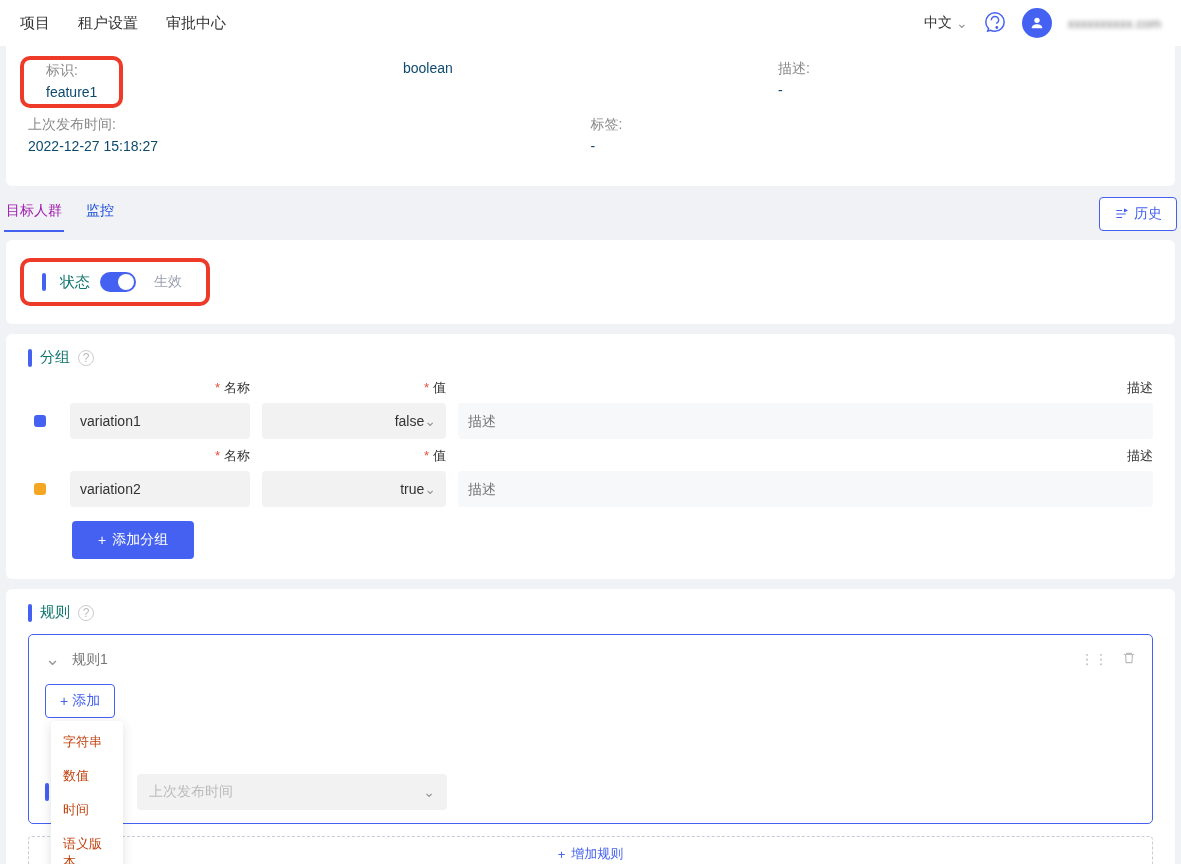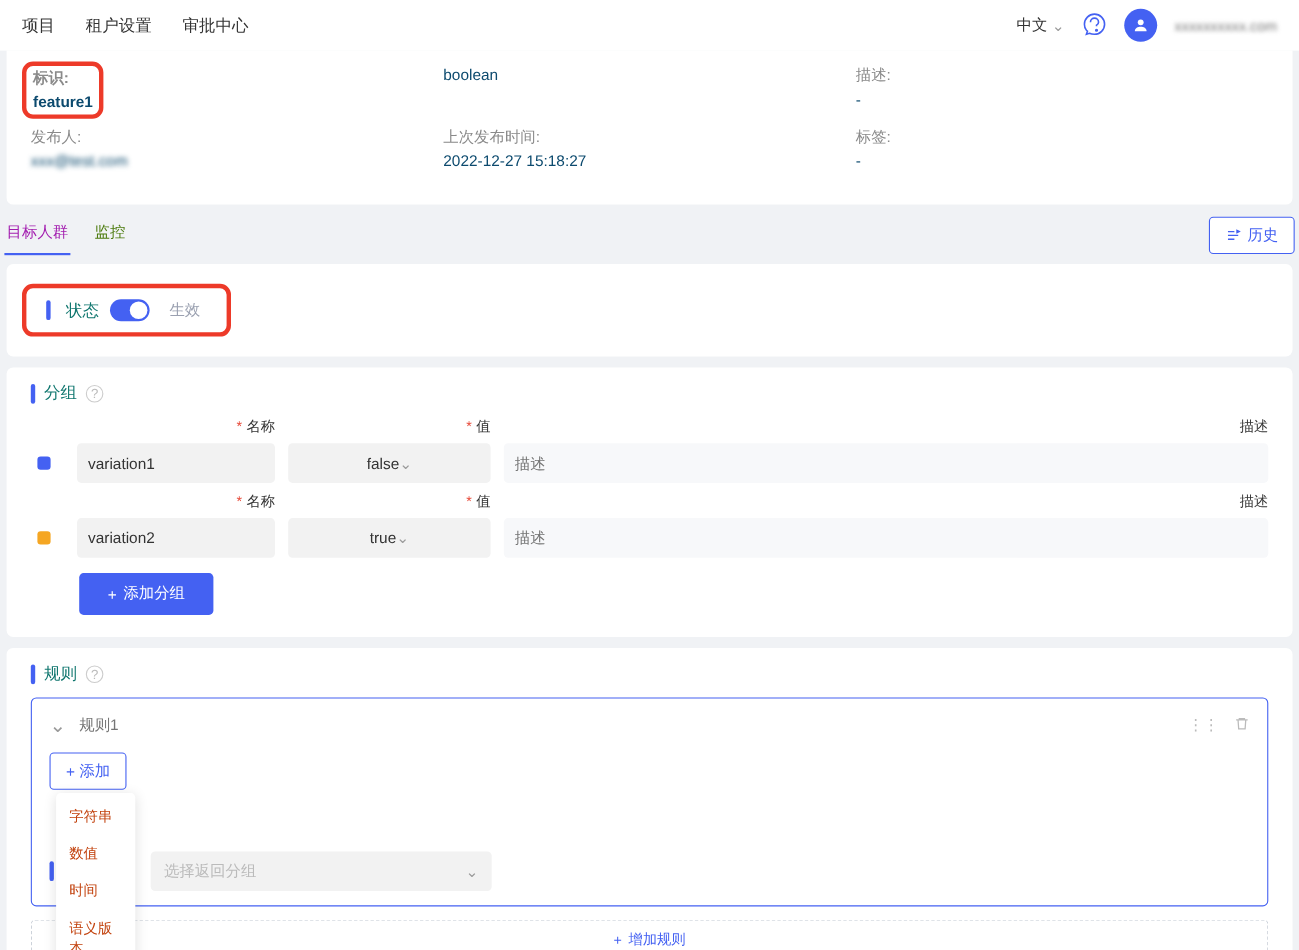--- a/index.html
+++ b/index.html
@@ -37,28 +37,28 @@
 }
 .info-row { display: flex; }
 .info-col { flex: 1; }
 .info-col:nth-child(1) { flex: 1; }
 .info-col:nth-child(2) { flex: 1; }
 .info-col:nth-child(3) { flex: 1; }
 .field-label { color: #8a8a8a; font-size: 14px; margin-bottom: 4px; }
 .field-value { color: #0c4a6e; font-size: 14px; margin-bottom: 12px; }
 
 .redbox { border: 4px solid #ed3a29; border-radius: 10px; }
-.redbox-tight { display: inline-block; padding: 2px 6px 4px; margin: -4px -8px; font-weight: bold; }
+.redbox-tight { display: inline-block; padding: 2px 22px 4px; margin: -4px -8px; }
 
 .tabrow {
   display: flex; align-items: center; justify-content: space-between;
   margin: 0 4px 8px;
 }
 .tabs { display: flex; gap: 20px; }
-.tab { font-size: 14px; color: #4d7c0f; padding: 6px 2px 10px; cursor: pointer; border-bottom: 2px solid transparent; }
+.tab { font-size: 14px; color: #1d4ed8; padding: 6px 2px 10px; cursor: pointer; border-bottom: 2px solid transparent; }
 .tab.active { color: #a21caf; border-bottom-color: #4461f2; font-weight: 500; }
 
 .history-btn {
   border: 1px solid #4461f2; color: #4461f2;
   background: white; border-radius: 4px;
   padding: 7px 14px; display: flex; align-items: center; gap: 6px;
   cursor: pointer; font-size: 14px;
 }
 
 
@@ -99,21 +99,21 @@
 }
 .dot { width: 12px; height: 12px; border-radius: 3px; }
 .dot.blue { background: #4461f2; }
 .dot.orange { background: #f5a623; }
 .inp, .sel {
   width: 100%; height: 36px;
   background: #f2f2f2; border: none; border-radius: 4px;
   padding: 0 10px; font-size: 14px; color: #333;
 }
 .inp.light { background: #f7f8fa; }
-.sel { display: flex; align-items: center; justify-content: center; cursor: pointer; }
+.sel { display: flex; align-items: center; justify-content: flex-end; cursor: pointer; }
 .chev { color: #999; }
 .placeholder { color: #bbb; }
 
 .add-group-btn {
   margin-top: 14px; margin-left: 38px;
   background: #4461f2; color: white; border: none;
   border-radius: 4px; padding: 10px 26px;
   font-size: 14px; cursor: pointer;
   display: flex; align-items: center; gap: 6px;
 }
@@ -207,24 +207,20 @@
     <div class="info-col">
       <div class="field-value">boolean</div>
     </div>
     <div class="info-col">
       <div class="field-label">描述:</div>
       <div class="field-value">-</div>
     </div>
   </div>
   <div class="info-row" style="margin-top:6px;">
     <div class="info-col">
-      <div class="field-label">发布人:</div>
-      <div class="field-value" style="filter:blur(2.5px);">xxx@test.com</div>
-    </div>
-    <div class="info-col">
       <div class="field-label">上次发布时间:</div>
       <div class="field-value">2022-12-27 15:18:27</div>
     </div>
     <div class="info-col">
       <div class="field-label">标签:</div>
       <div class="field-value">-</div>
     </div>
   </div>
 </div>
 
@@ -330,21 +326,21 @@
       <div class="dd-item">数值</div>
       <div class="dd-item">时间</div>
       <div class="dd-item">语义版本</div>
 
     </div>
 
     <div class="rule-return-row">
       <span class="accent-bar"></span>
       <span style="margin-left:28px;">返回</span>
       <div class="return-select">
-        <span class="placeholder">选择返回分组</span>
+        <span class="placeholder">上次发布时间</span>
         <span class="chev">⌄</span>
       </div>
     </div>
   </div>
 
   <div class="add-rule-btn">
     <span>+</span>
     <span>增加规则</span>
   </div>
 

